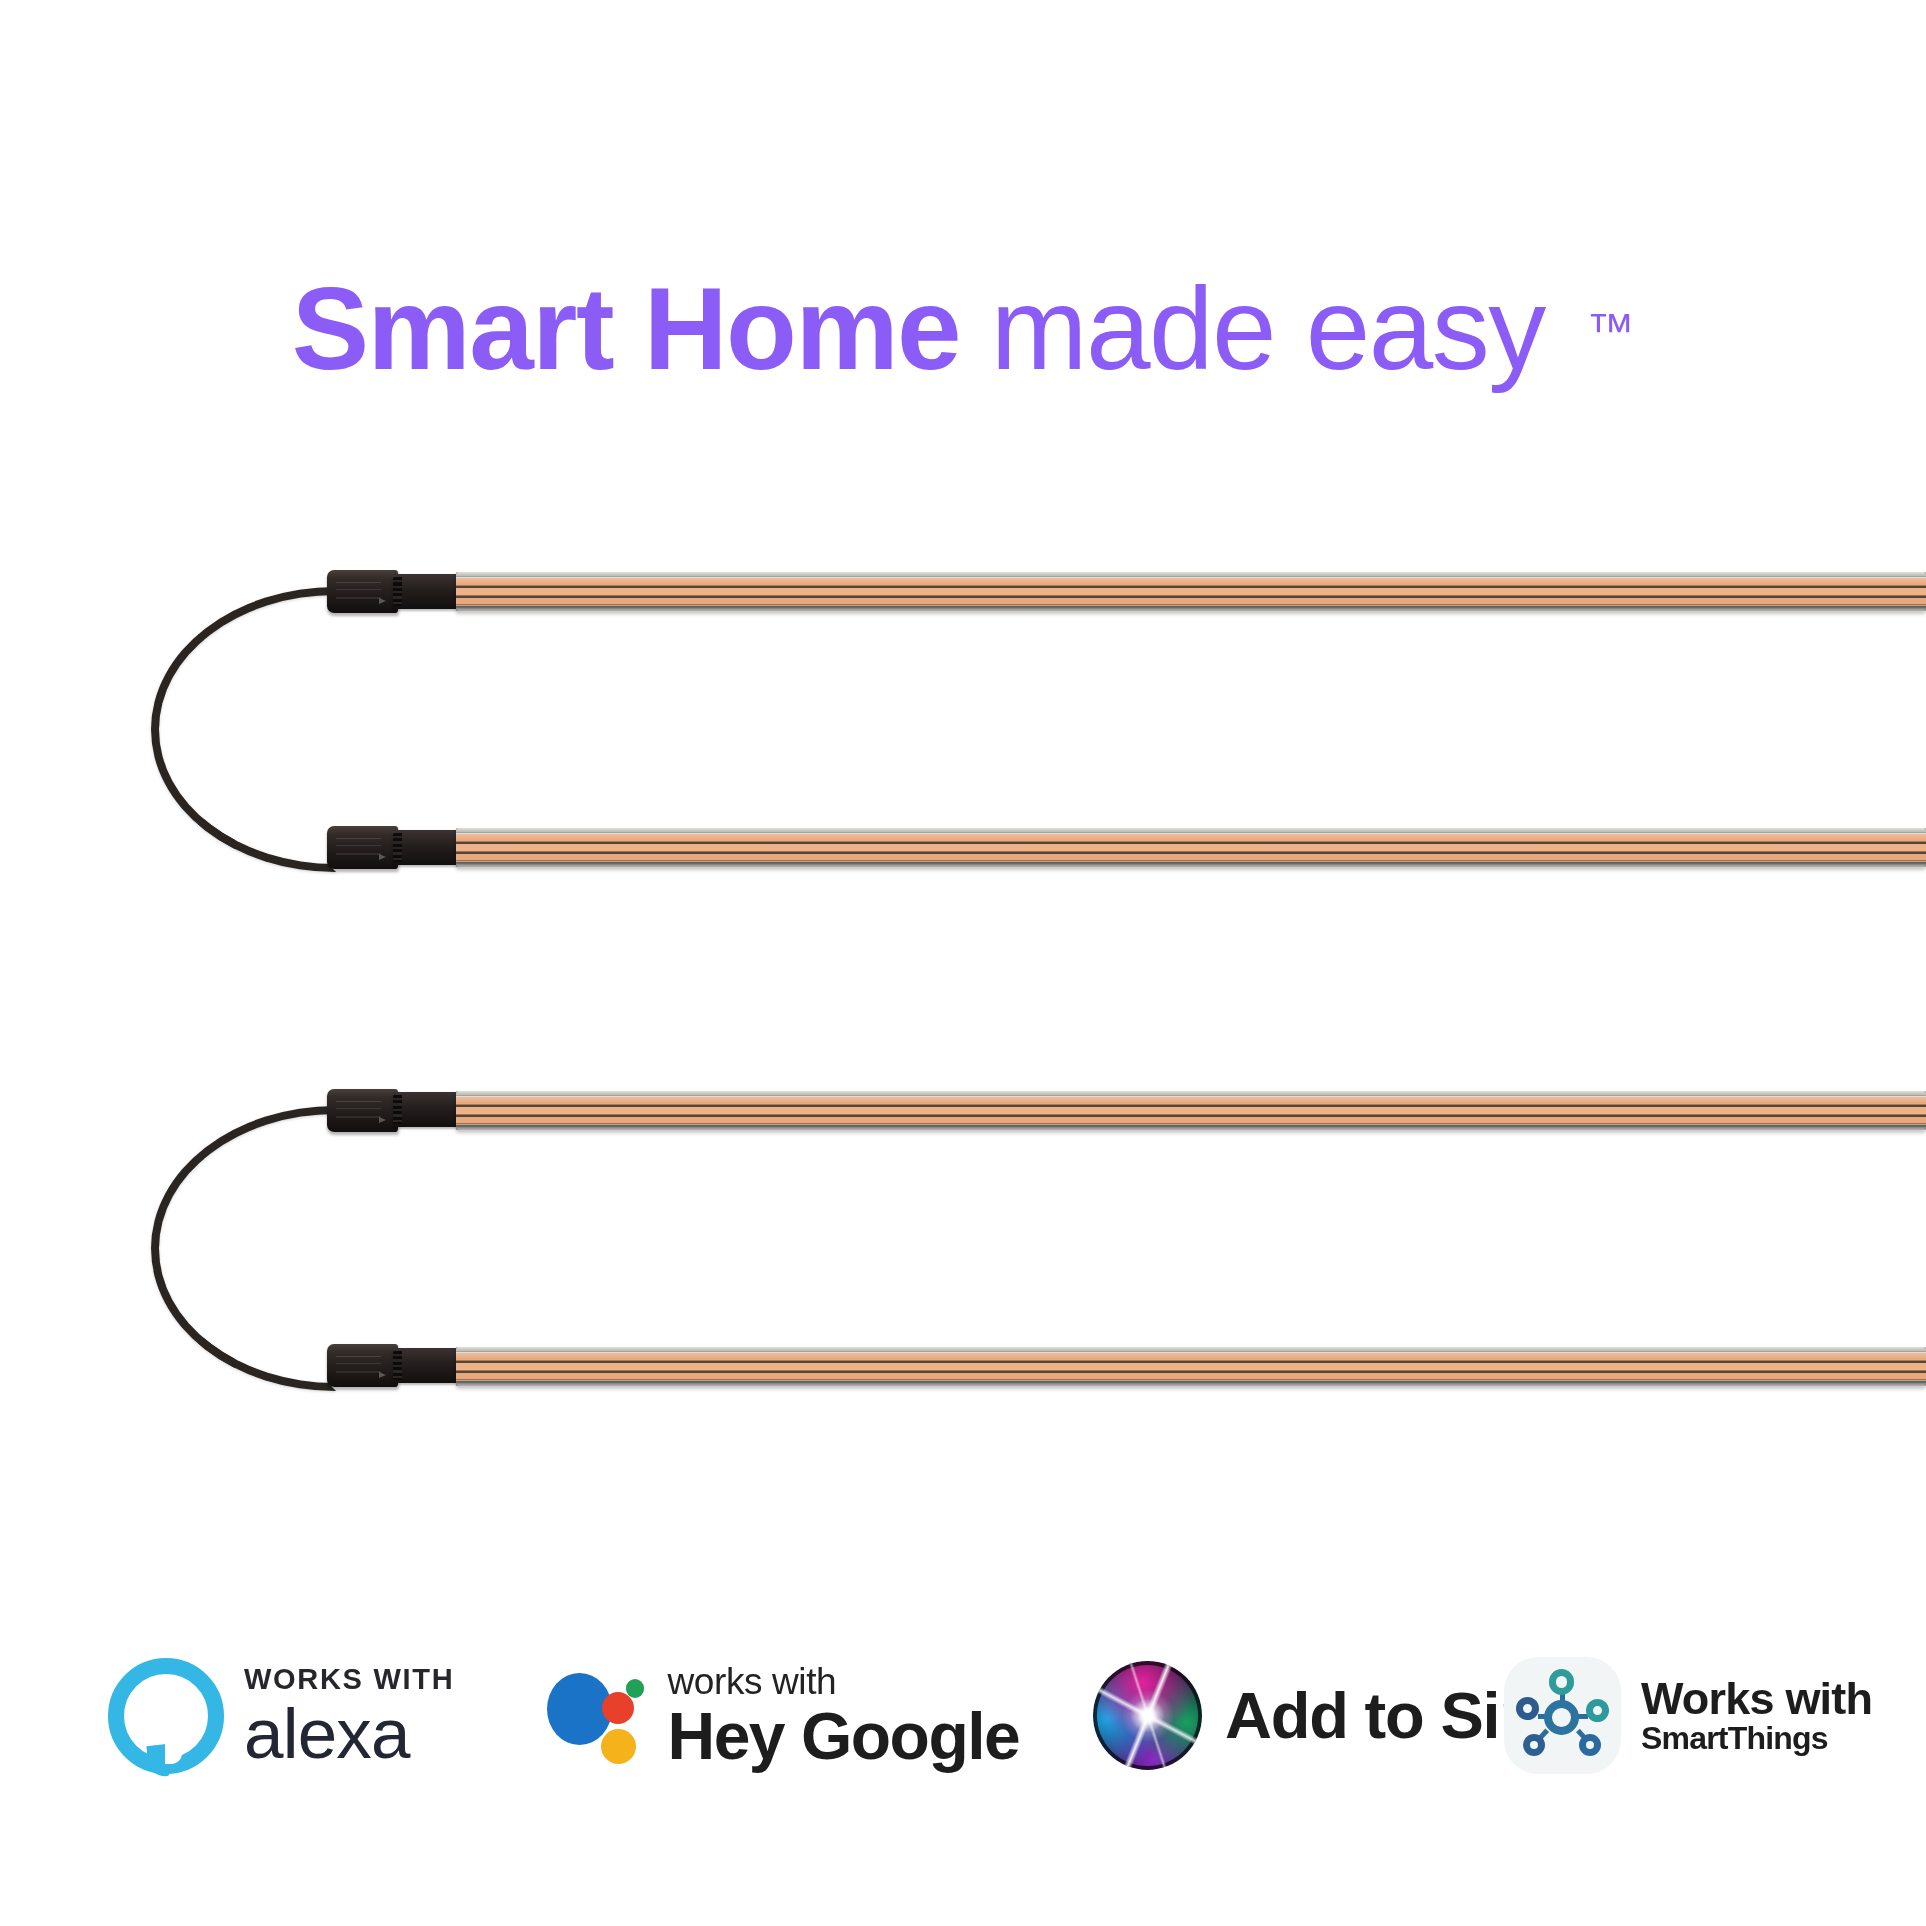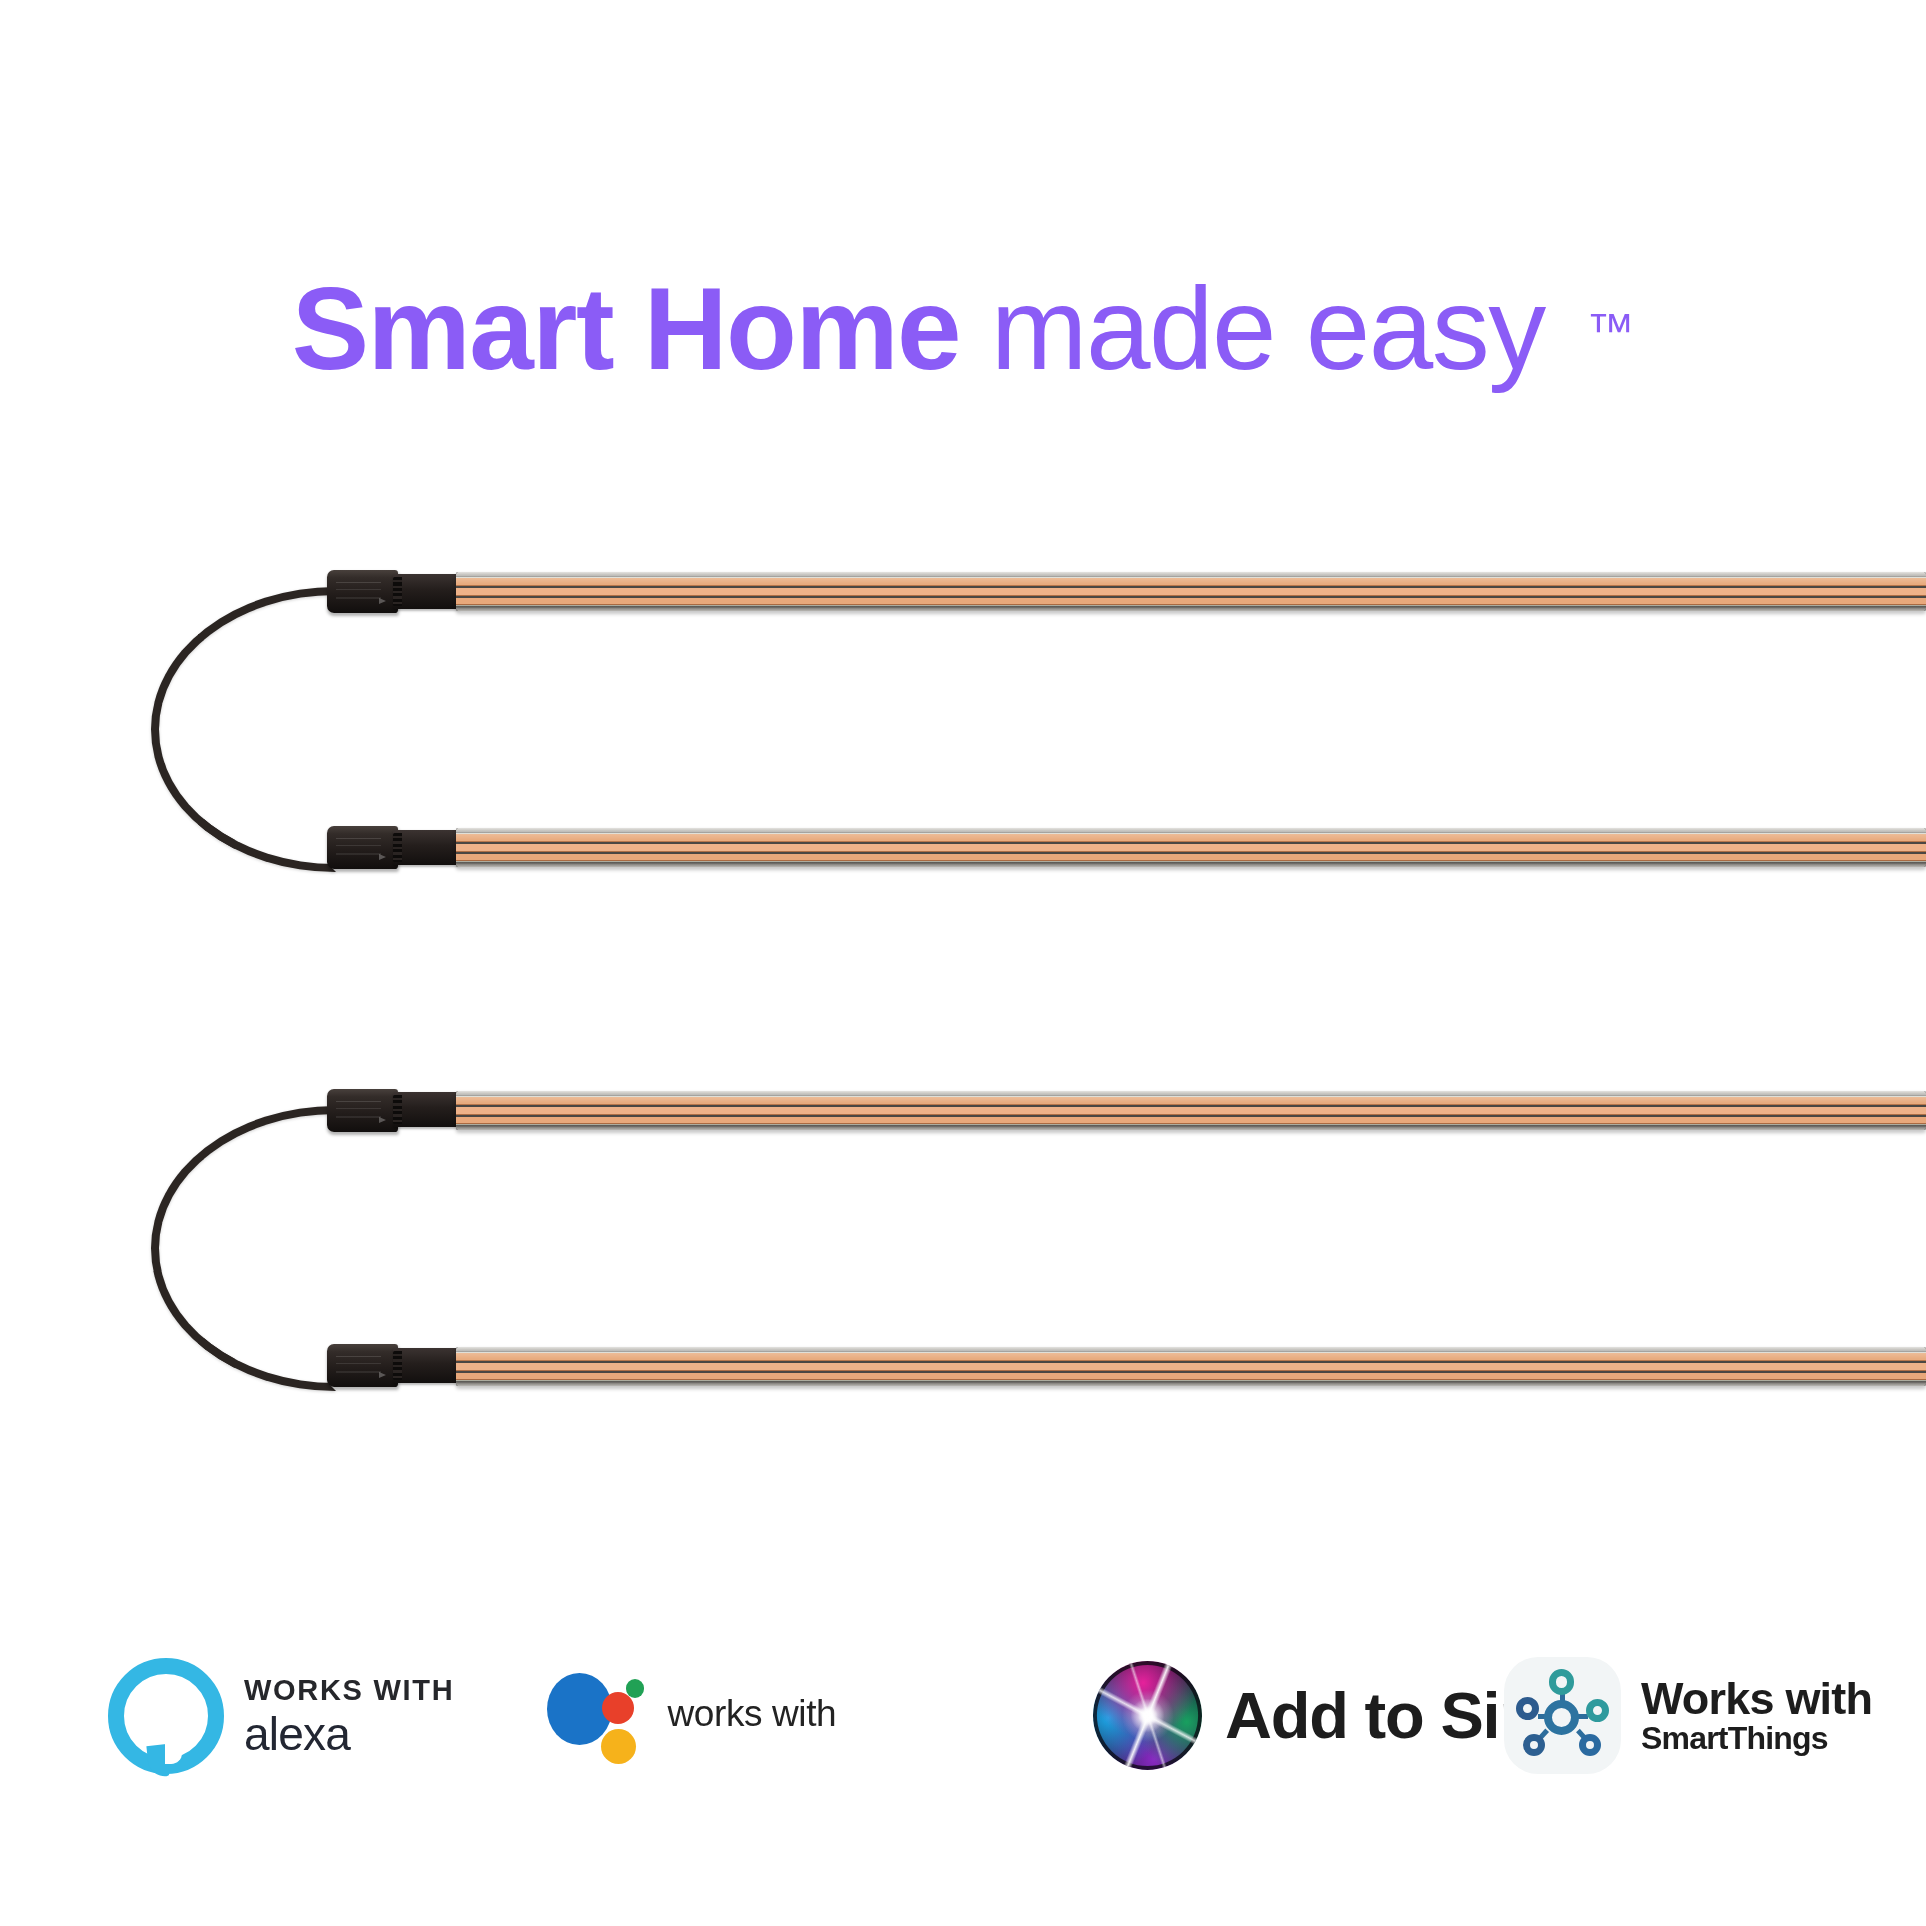--- a/index.html
+++ b/index.html
@@ -170,21 +170,21 @@
   }
   .alexa-ring .cut{
     position:absolute;left:50%;bottom:9.2px;width:17.7px;height:31px;
     margin-left:-1.5px;background:#ffffff;border-radius:0 0 10.8px 0;
   }
   #badge-alexa .l1{
     font-size:29px;font-weight:700;letter-spacing:1.7px;color:#26272b;line-height:1;
     margin-bottom:7.7px;
   }
   #badge-alexa .l2{
-    font-size:46px;font-weight:300;letter-spacing:-0.8px;color:#232733;line-height:.92;
+    font-size:71px;font-weight:300;letter-spacing:-0.8px;color:#232733;line-height:.92;
   }
 
   
   #badge-google{left:547px;}
   .ga-dots{position:relative;width:102px;height:116px;flex:0 0 102px;margin-right:18.5px;}
   .ga-dots i{position:absolute;border-radius:50%;display:block;}
   .ga-dots .blue{left:0;top:15.4px;width:65px;height:72px;background:#1a73c7;border-radius:50%;}
   .ga-dots .green{right:4.6px;top:21.6px;width:18.5px;height:18.5px;background:#21a155;}
   .ga-dots .red{left:55px;top:34px;width:32px;height:32px;background:#e8402a;}
   .ga-dots .yellow{left:54px;top:71px;width:35px;height:35px;background:#f6b21b;}
@@ -308,20 +308,21 @@
 
   <div class="badge" id="badge-google">
     <div class="ga-dots">
       <i class="blue"></i>
         <i class="green"></i>
         <i class="red"></i>
         <i class="yellow"></i>
     </div>
     <div class="txt">
       <span class="l1">works with</span>
+      <span class="l2">Hey Google</span>
     </div>
   </div>
 
   <div class="badge" id="badge-siri">
     <div class="siri-orb">
       <span class="star"></span>
     </div>
     <div class="txt">
       <span class="l2">Add to Siri</span>
     </div>

